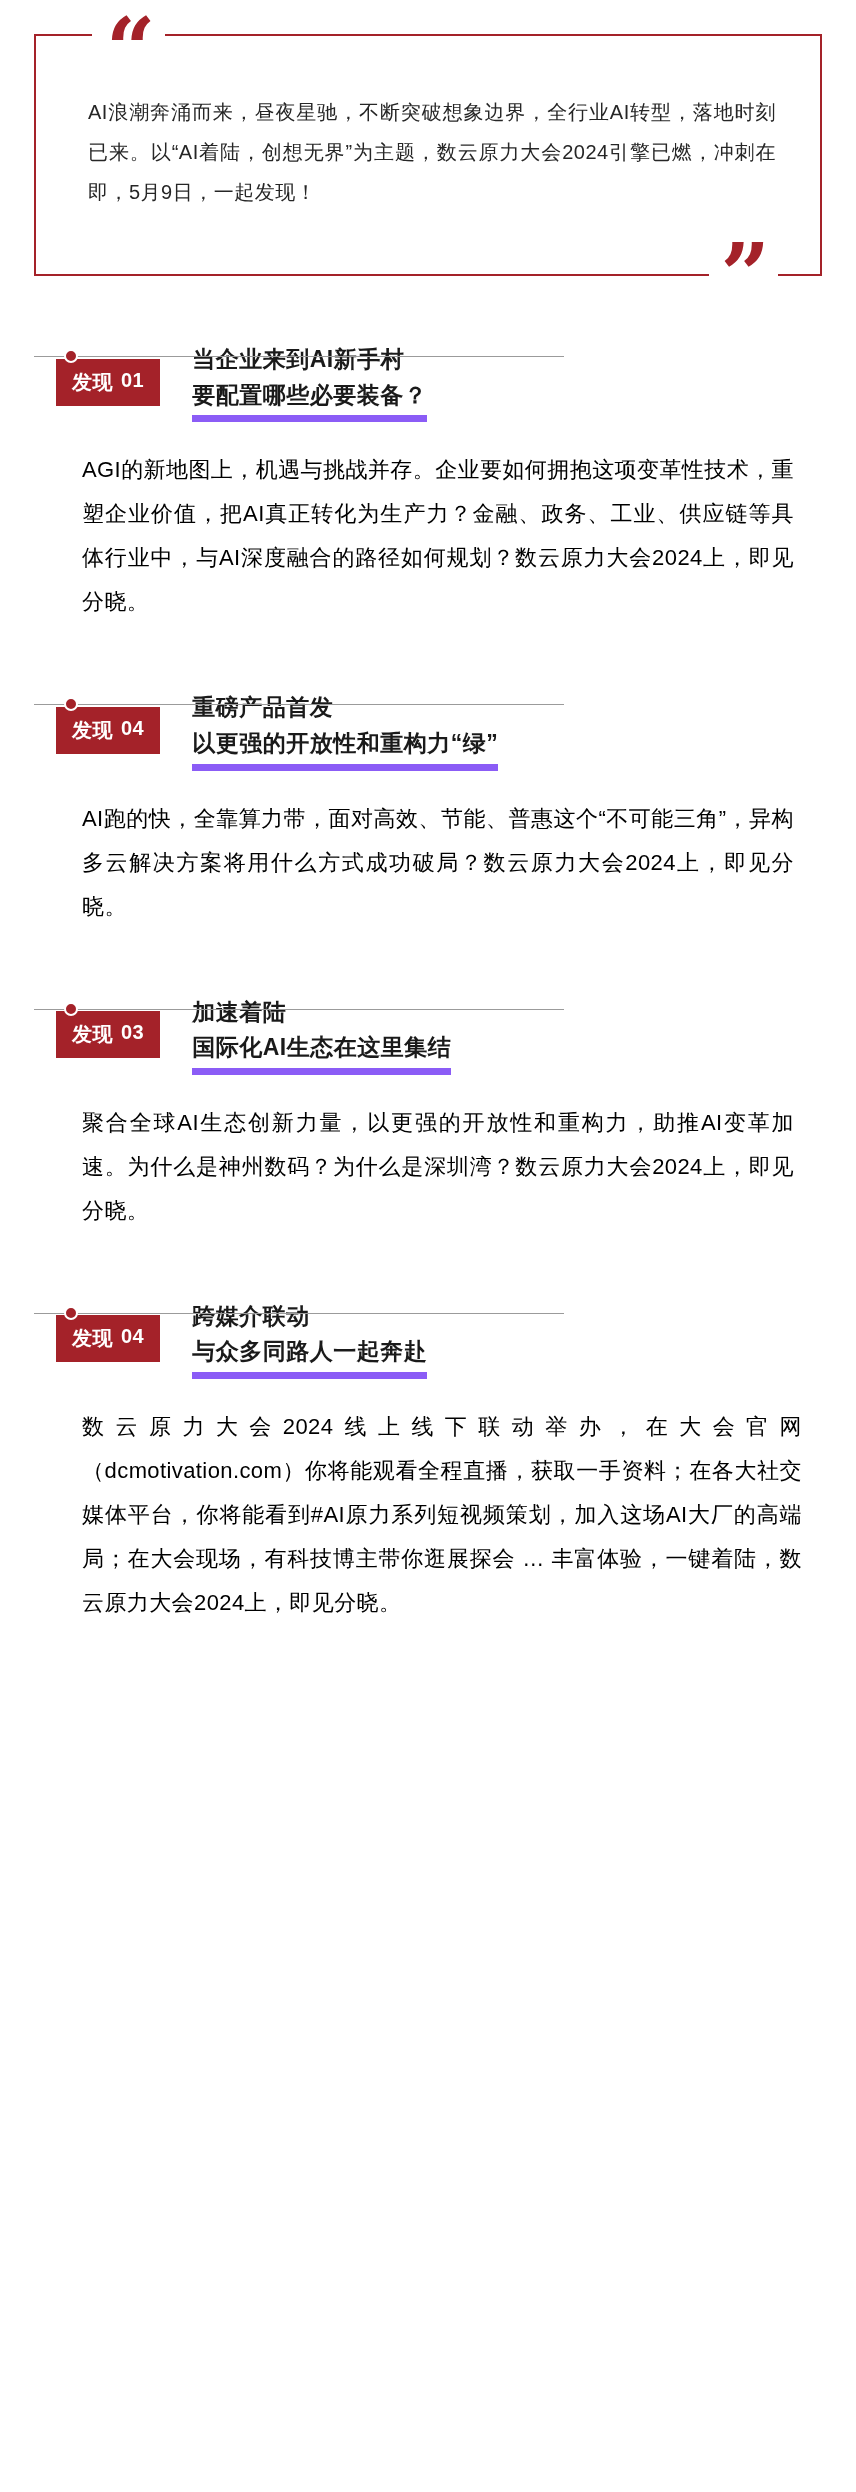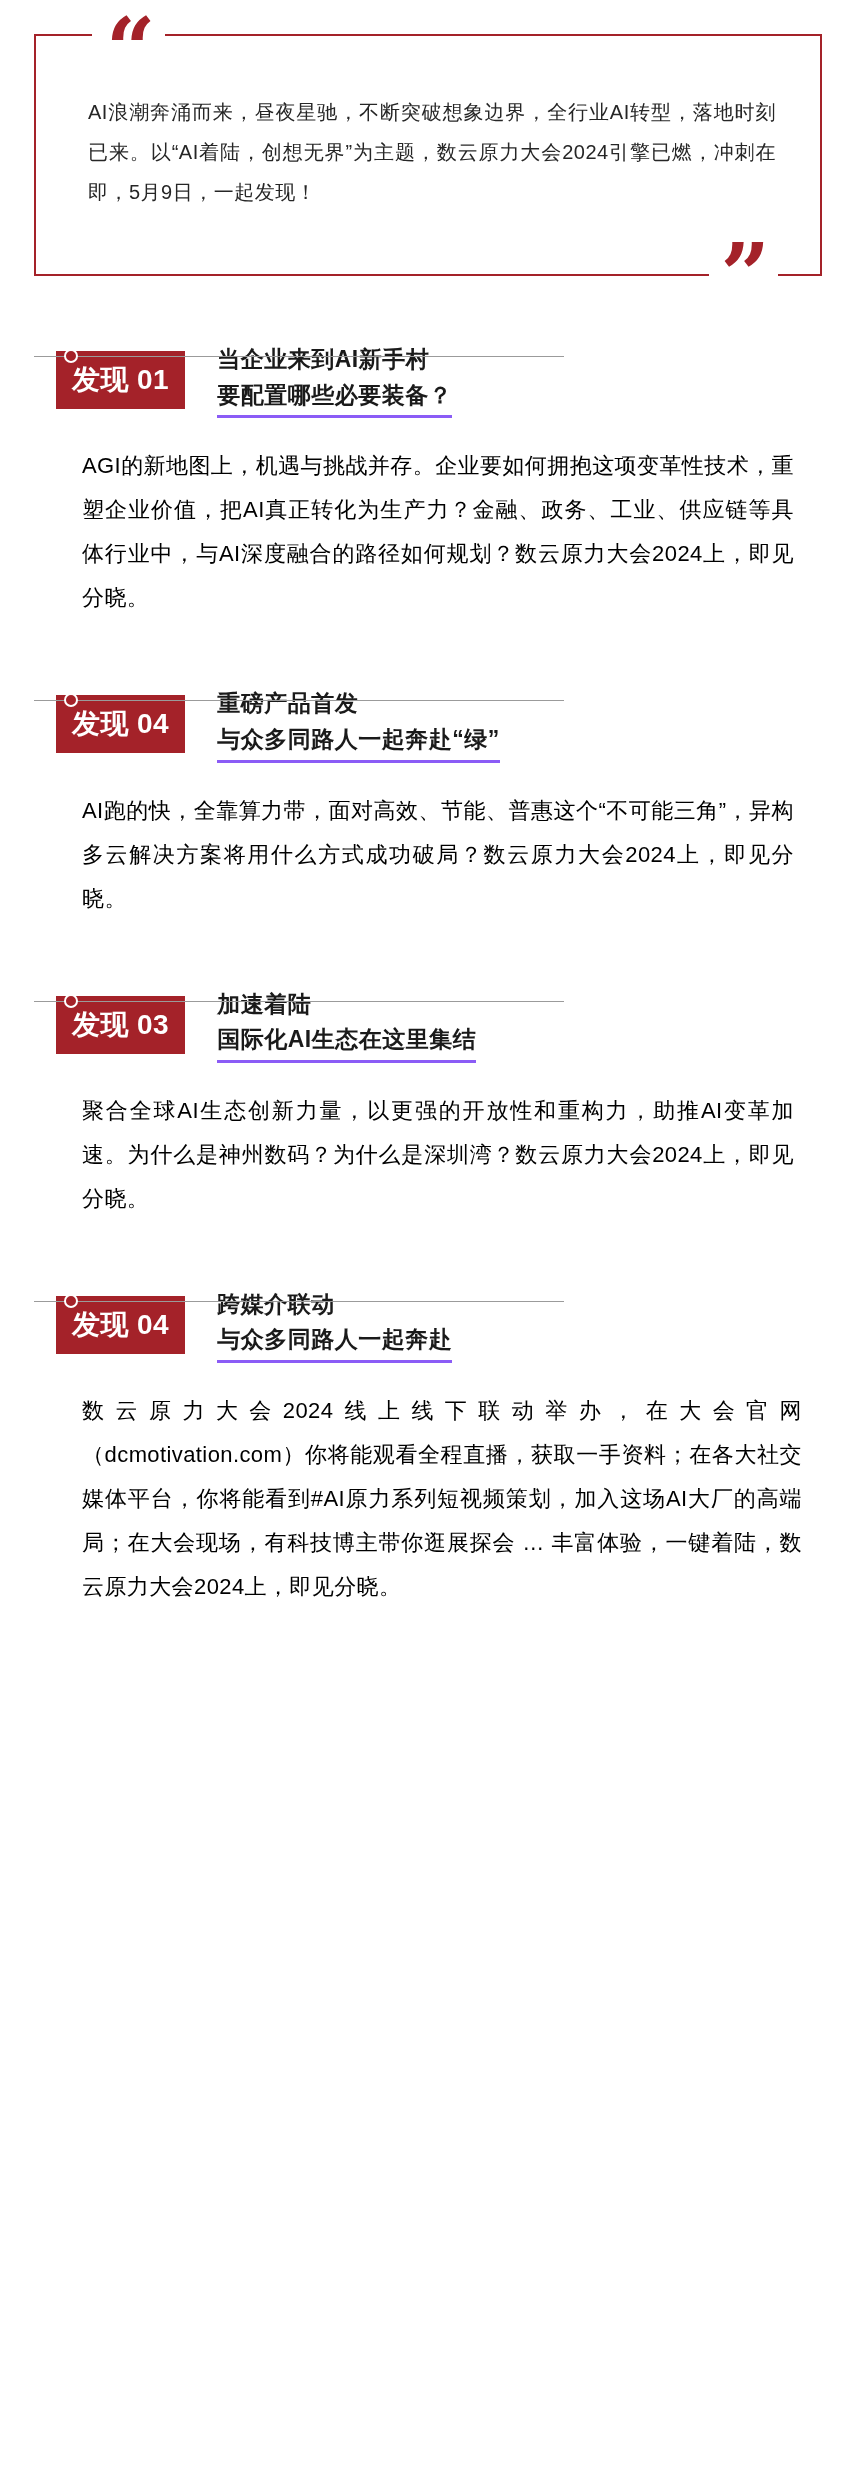--- a/index.html
+++ b/index.html
@@ -88,25 +88,24 @@
   }
   .section-head {
     display: flex;
     align-items: stretch;
     margin-top: 40px;
   }
   .badge {
     flex: 0 0 auto;
     background: #a42229;
     color: #ffffff;
-    font-size: 28px;
+    font-size: 20px;
     font-weight: 700;
     padding: 10px 16px;
     display: flex;
-    align-items: center;
     align-self: center;
     letter-spacing: 0.5px;
     white-space: nowrap;
   }
   .badge .num {
     font-family: "Liberation Sans", sans-serif;
     margin-left: 8px;
   }
   .head-titles {
     margin-left: 32px;
@@ -120,21 +119,21 @@
     color: #1a1a1a;
     line-height: 1.55;
     letter-spacing: 0.5px;
   }
   .title-2 {
     font-size: 23px;
     font-weight: 700;
     color: #1a1a1a;
     line-height: 1.55;
     letter-spacing: 0.5px;
-    border-bottom: 3px solid #8b5cf6;
+    border-bottom: 7px solid #8b5cf6;
     display: inline-block;
     padding-bottom: 2px;
   }
   .body-text {
     margin: 26px 28px 0 26px;
     font-size: 22px;
     line-height: 2.0;
     color: #000000;
     letter-spacing: 0.4px;
     text-align: justify;
@@ -173,21 +172,21 @@
   <div class="section">
     <div class="section-rule"></div>
     <div class="section-dot"></div>
     <div class="section-head">
       <div class="badge">
         <span>发现</span>
         <span class="num">04</span>
       </div>
       <div class="head-titles">
         <div class="title-1">重磅产品首发</div>
-        <div class="title-2">与众多同路人一起奔赴“绿”</div>
+        <div class="title-2">以更强的开放性和重构力“绿”</div>
       </div>
     </div>
     <div class="body-text">AI跑的快，全靠算力带，面对高效、节能、普惠这个“不可能三角”，异构多云解决方案将用什么方式成功破局？数云原力大会2024上，即见分晓。</div>
   </div>
 
   <div class="section">
     <div class="section-rule"></div>
     <div class="section-dot"></div>
     <div class="section-head">
       <div class="badge">

